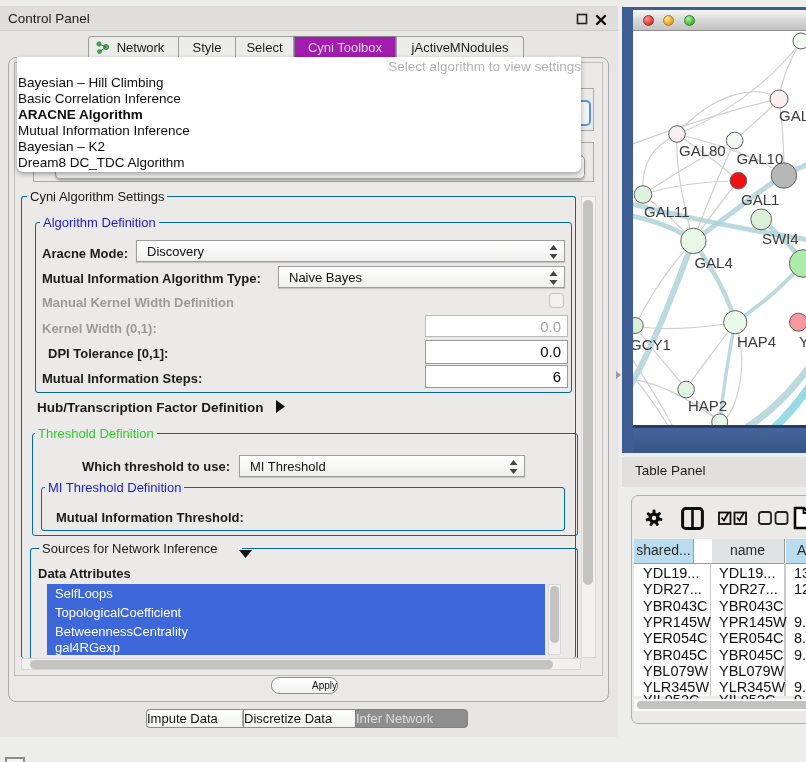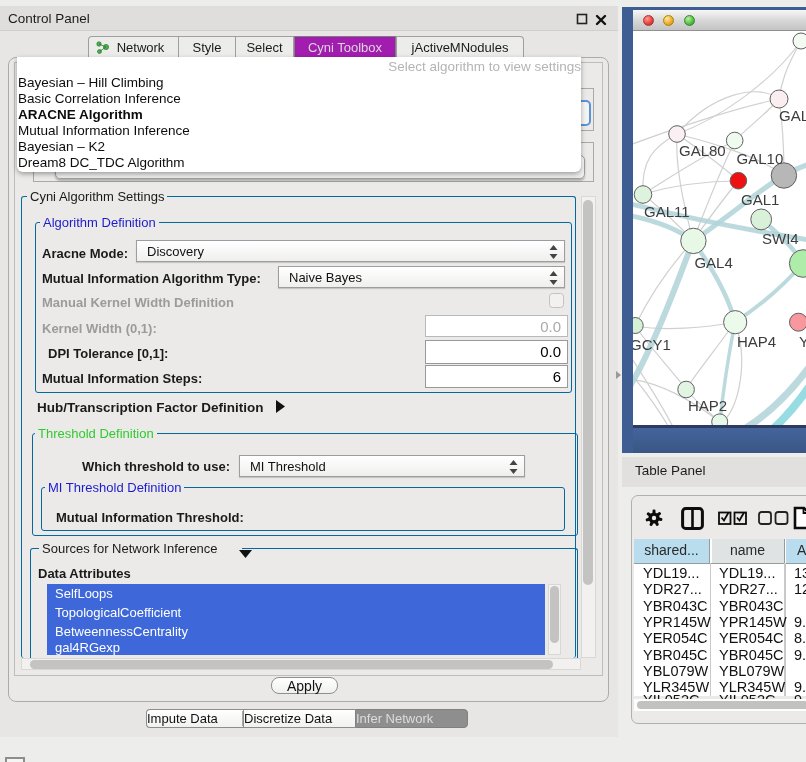--- a/index.html
+++ b/index.html
@@ -162,21 +162,21 @@
  <div class="abs" style="left:8px;top:56px">gal4RGexp</div>
 </div>
 <div class="sbtrack" style="left:548px;top:584px;width:13px;height:71px"></div>
 <div class="sbthumb" style="left:550px;top:586px;width:9px;height:57px"></div>
 
 <div class="sbtrack" style="left:581px;top:196px;width:15px;height:462px"></div>
 <div class="sbthumb" style="left:583px;top:200px;width:10px;height:385px"></div>
 <div class="sbtrack" style="left:21px;top:658px;width:560px;height:12px"></div>
 <div class="sbthumb" style="left:30px;top:659.5px;width:523px;height:9px"></div>
 
-<div class="abs" style="left:271px;top:677px;width:67px;height:17px;background:linear-gradient(#ffffff,#f0f0ef);border:1px solid #8f8f8f;border-radius:8px;text-align:center;font-size:14px;color:#111;line-height:16px">Apply</div>
+<div class="abs" style="left:271px;top:677px;width:67px;height:17px;background:linear-gradient(#ffffff,#f0f0ef);border:1px solid #8f8f8f;border-radius:8px;text-align:right;font-size:10px;color:#111;line-height:16px">Apply</div>
 
 <div class="btab" style="left:146px;width:97px;border-radius:4px 0 0 4px;border-right:none">Impute Data</div>
 <div class="abs" style="left:242px;top:711px;width:1px;height:15px;background:#a9a9a9;z-index:4"></div>
 <div class="btab" style="left:243px;width:112px;border-right:none">Discretize Data</div>
 <div class="btab" style="left:355px;width:113px;background:#8e8e8e;color:#dcdcdc;border-color:#808080;border-radius:0 4px 4px 0">Infer Network</div>
 
 <svg class="abs" style="left:615px;top:370px" width="7" height="10">
       <path d="M1,1 L6,5 L1,9 Z" fill="#9a9a9a"></path>
     </svg>
 
@@ -296,21 +296,21 @@
 <svg class="abs" style="left:758px;top:511px" width="32" height="14" viewBox="0 0 32 14">
 <rect x="1" y="1" width="12" height="12" rx="2.5" fill="none" stroke="#222" stroke-width="1.8"></rect>
 <rect x="17.5" y="1" width="12" height="12" rx="2.5" fill="none" stroke="#222" stroke-width="1.8"></rect>
     </svg>
 <svg class="abs" style="left:793px;top:506px" width="17" height="24" viewBox="0 0 17 24">
 <path d="M2,2 L11,2 L15.5,6.5 L15.5,22 L2,22 Z" fill="#fff" stroke="#0c0c0c" stroke-width="2.6"></path>
 <path d="M10.5,2.5 L10.5,7 L15.5,7" fill="none" stroke="#0c0c0c" stroke-width="1.8"></path>
     </svg>
 
 <div class="abs" style="left:634px;top:539px;width:172px;height:157px;background:#ffffff;overflow:hidden"></div>
-<div class="hcell" style="left:634px;top:539px;width:76px;background:#b9ddee">shared...</div>
+<div class="hcell" style="left:634px;top:539px;width:60px;background:#b9ddee">shared...</div>
 <div class="hcell" style="left:711.5px;top:539px;width:73px;background:#dfe3e3">name</div>
 <div class="hcell" style="left:786px;top:539px;width:20px;border-right:none;background:#b9ddee;text-align:left;padding-left:11px">Av</div>
 <div class="abs" style="left:634px;top:562.5px;width:172px;height:1.5px;background:#9a9a9a"></div>
 <div class="abs" style="left:709.5px;top:563px;width:1.5px;height:133px;background:#c9c9c9"></div>
 <div class="abs" style="left:784px;top:563px;width:1.5px;height:133px;background:#c9c9c9"></div>
 <div class="abs" style="left:634px;top:564px;width:172px;height:135px;overflow:hidden">
 <div class="abs" style="left:-634px;top:-564px;width:806px;height:762px">
 <div class="trow" style="left:643px;top:565.0px">YDL19...</div>
         <div class="trow" style="left:719px;top:565.0px">YDL19...</div>
         <div class="trow" style="left:794px;top:565.0px">13</div>

